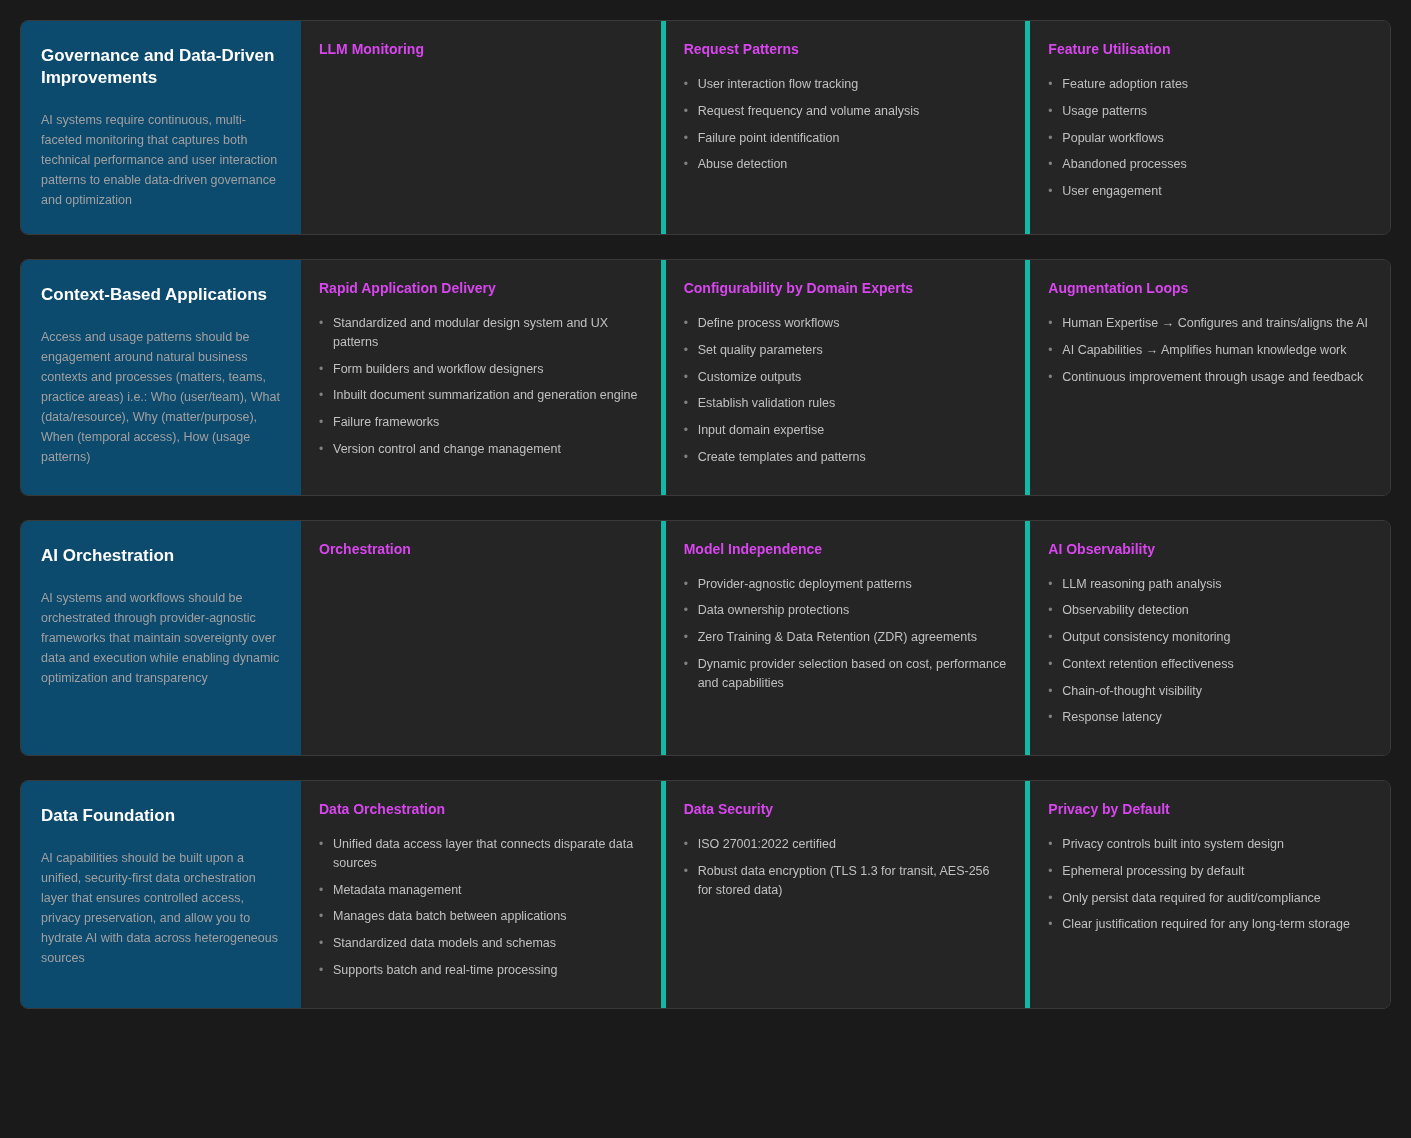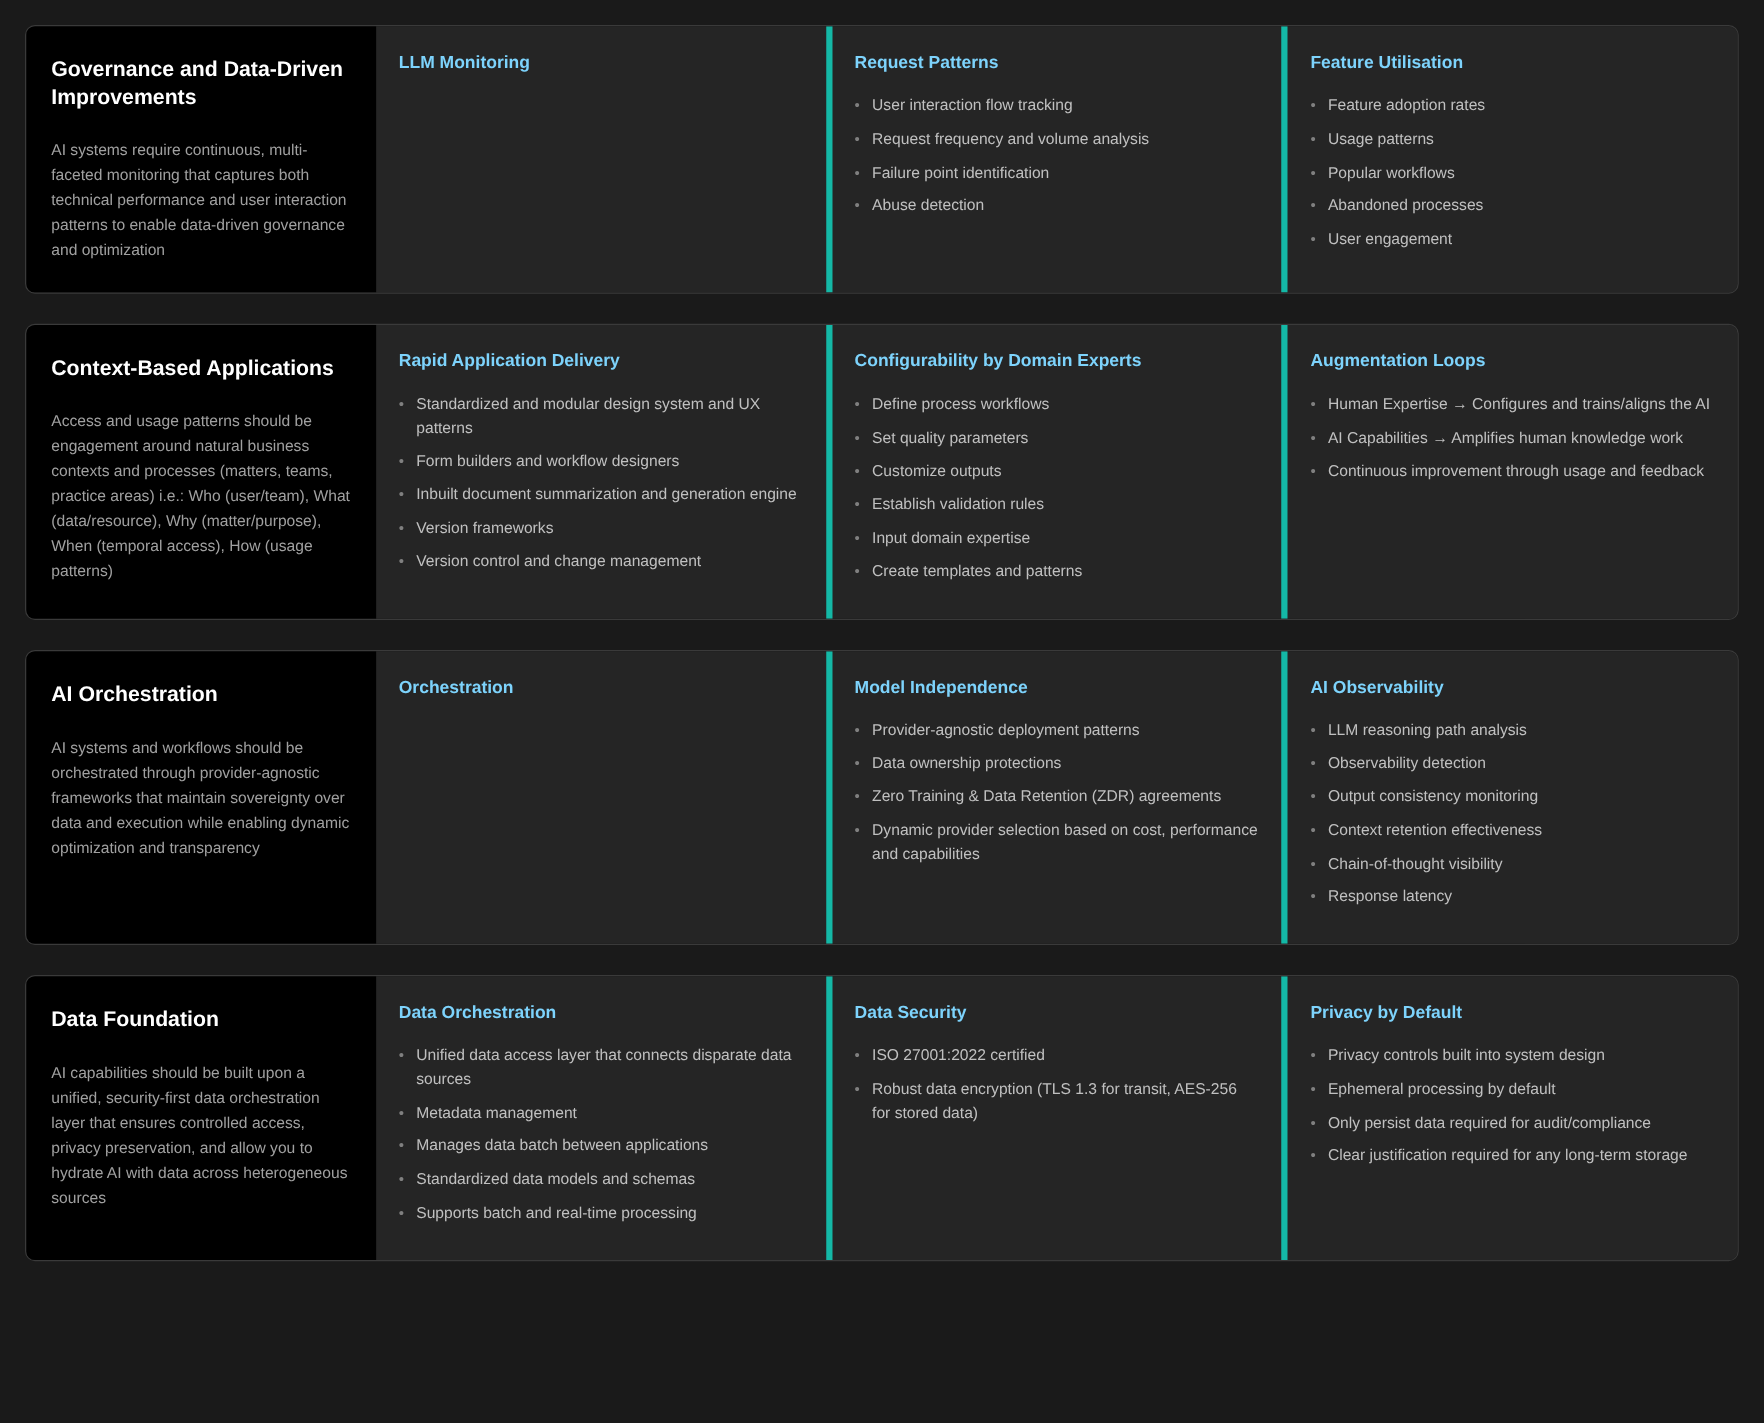--- a/index.html
+++ b/index.html
@@ -17,21 +17,21 @@
     }
     .section-row {
       display: flex;
       gap: 0;
       margin-bottom: 24px;
       border: 1px solid #3a3a3a;
       border-radius: 8px;
       overflow: hidden;
     }
     .section-left {
-      background-color: #000000;
+      background-color: #0c4a6e;
       padding: 24px 20px;
       width: 280px;
       min-width: 280px;
       flex-shrink: 0;
     }
     .section-left h2 {
       font-size: 17px;
       font-weight: 700;
       color: #ffffff;
       margin-bottom: 12px;
@@ -52,21 +52,21 @@
       flex: 1;
       padding: 20px 18px;
       border-left: 5px solid #14b8a6;
     }
     .column:first-child {
       border-left: none;
     }
     .column h3 {
       font-size: 14px;
       font-weight: 600;
-      color: #7dd3fc;
+      color: #d946ef;
       margin-bottom: 14px;
       padding-bottom: 4px;
     }
     .column ul {
       list-style: none;
       padding: 0;
     }
     .column ul li {
       font-size: 12.5px;
       color: #c0c0c0;
@@ -122,21 +122,21 @@
         <h2>Context-Based Applications</h2>
         <p>Access and usage patterns should be engagement around natural business contexts and processes (matters, teams, practice areas) i.e.: Who (user/team), What (data/resource), Why (matter/purpose), When (temporal access), How (usage patterns)</p>
       </div>
       <div class="section-right">
         <div class="column">
           <h3>Rapid Application Delivery</h3>
           <ul>
             <li>Standardized and modular design system and UX patterns</li>
             <li>Form builders and workflow designers</li>
             <li>Inbuilt document summarization and generation engine</li>
-            <li>Version frameworks</li>
+            <li>Failure frameworks</li>
             <li>Version control and change management</li>
           </ul>
         </div>
         <div class="column">
           <h3>Configurability by Domain Experts</h3>
           <ul>
             <li>Define process workflows</li>
             <li>Set quality parameters</li>
             <li>Customize outputs</li>
             <li>Establish validation rules</li>

